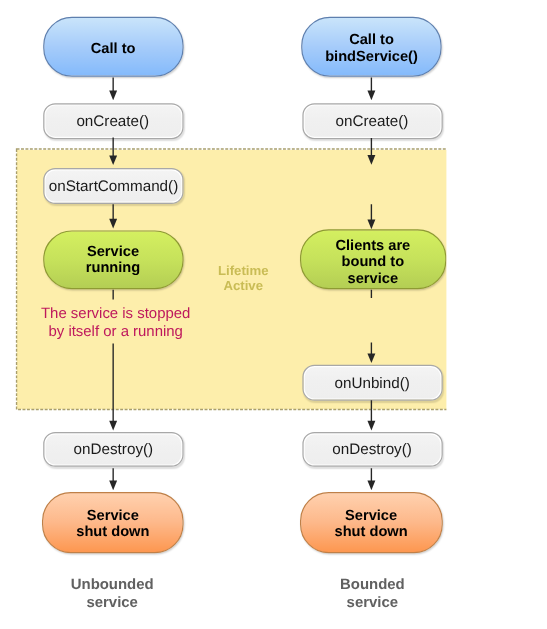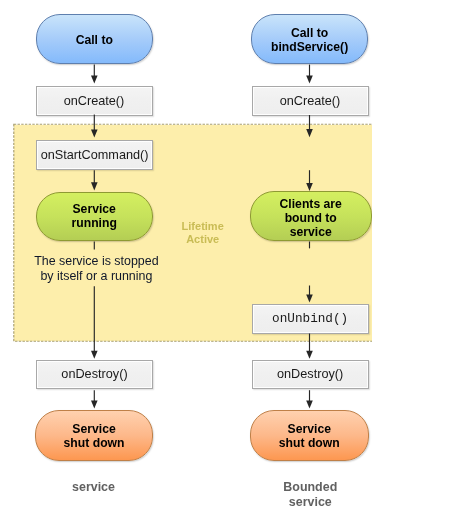--- a/index.html
+++ b/index.html
@@ -22,21 +22,21 @@
   #lifetime-label{
     left:162.7px;top:219.5px;width:80px;
     color:#c9bc55;font-weight:bold;font-size:11px;line-height:13.8px;
     text-align:center;
   }
 
   
   .mbox{
     box-sizing:border-box;
     border:1px solid #a8a8a8;
-    border-radius:0;
+    border-radius:10px;
     background:linear-gradient(to bottom,#f4f4f4 0%,#f0f0f0 45%,#eeeeee 100%);
     display:flex;align-items:center;justify-content:center;
     font-size:12.7px;color:#1a1a1a;
     box-shadow:inset 0 0 0 1px rgba(255,255,255,0.92),
                0.9px 1.1px 1.2px rgba(0,0,0,0.13);
   }
 
   
   .pill{
     box-sizing:border-box;
@@ -55,21 +55,21 @@
     background:linear-gradient(to bottom,#d4ef60 0%,#c6e25b 50%,#b4ce54 100%);
   }
   .pill .nudge1{position:relative;top:1px;}
   .pill .nudge15{position:relative;top:1.5px;}
   .pill.orange{
     border-color:#bf8048;
     background:linear-gradient(to bottom,#ffd1af 0%,#fdb88a 50%,#fd9750 100%);
   }
 
   .note{
-    color:#0f172a;font-size:12.45px;line-height:14.9px;text-align:center;
+    color:#be185d;font-size:12.45px;line-height:14.9px;text-align:center;
   }
   .caption{
     color:#616161;font-weight:bold;font-size:12.45px;line-height:15.5px;text-align:center;
   }
   #arrow-layer{left:0;top:0;width:456px;height:524px;pointer-events:none;}
 </style>
 </head>
 <body>
 
 <div id="stage">
@@ -107,20 +107,21 @@
   </div>
 
   <div class="abs pill orange" id="u-shutdown" style="left:34.8px;top:410.2px;width:118.5px;height:51.0px;border-radius:24px;">
     <div>
       <div>Service</div>
       <div>shut down</div>
     </div>
   </div>
 
   <div class="abs caption" id="u-caption" style="left:33.5px;top:479.6px;width:120px;">
+    <div>Unbounded</div>
     <div>service</div>
   </div>
 
   <div class="abs pill blue" id="b-call" style="left:250.8px;top:14.2px;width:117.6px;height:50.2px;border-radius:24px;">
     <div class="nudge1">
       <div>Call to</div>
       <div>bindService()</div>
     </div>
   </div>
 
@@ -131,21 +132,21 @@
 
   <div class="abs pill green" id="b-bound" style="left:249.8px;top:191.0px;width:121.8px;height:50.4px;border-radius:24px;">
     <div class="nudge15">
       <div>Clients are</div>
       <div>bound to</div>
       <div>service</div>
     </div>
   </div>
 
 
-  <div class="abs mbox" id="b-onunbind" style="left:251.7px;top:303.5px;width:116.9px;height:30.0px;font-family:Liberation Mono, monospace;">
+  <div class="abs mbox" id="b-onunbind" style="left:251.7px;top:303.5px;width:116.9px;height:30.0px;">
     <span>onUnbind()</span>
   </div>
 
   <div class="abs mbox" id="b-ondestroy" style="left:251.5px;top:359.5px;width:117.2px;height:29.8px;">
     <span>onDestroy()</span>
   </div>
 
   <div class="abs pill orange" id="b-shutdown" style="left:250.0px;top:410.2px;width:118.5px;height:51.0px;border-radius:24px;">
     <div>
       <div>Service</div>

